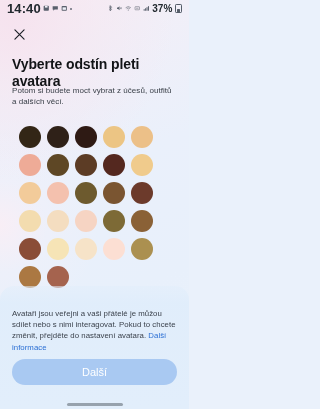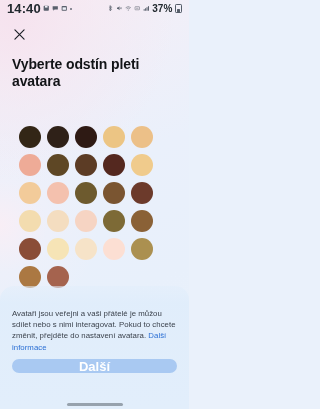--- a/index.html
+++ b/index.html
@@ -162,28 +162,28 @@
   .info-link {
     color: #2b6fd4;
     cursor: pointer;
   }
 
   .cta-btn {
     position: absolute;
     left: 12px;
     right: 12px;
     top: 359px;
-    height: 14px;
+    height: 26px;
     border-radius: 13px;
     background: #a9c9f2;
     display: flex;
     align-items: center;
     justify-content: center;
-    font-size: 13px;
-    font-weight: 700;
+    font-size: 11px;
+    font-weight: 400;
     color: #ffffff;
     cursor: pointer;
     border: none;
     font-family: "Liberation Sans", sans-serif;
   }
 
   .nav-pill {
     position: absolute;
     bottom: 3px;
     left: 50%;
@@ -262,20 +262,21 @@
 
   <div class="close-btn">
     <span>
       <svg width="11" height="11" viewBox="0 0 12 12">
         <path d="M1 1l10 10M11 1L1 11" stroke="#1b1f26" stroke-width="1.25" stroke-linecap="round"></path>
       </svg>
     </span>
   </div>
 
   <div class="page-title">Vyberte odstín pleti avatara</div>
+  <div class="page-sub">Potom si budete moct vybrat z účesů, outfitů a dalších věcí.</div>
 
   <div class="swatch-grid">
       <div class="swatch" style="background: rgb(51, 38, 22);"></div>
       <div class="swatch" style="background: rgb(47, 33, 24);"></div>
       <div class="swatch" style="background: rgb(46, 26, 20);"></div>
       <div class="swatch" style="background: rgb(236, 197, 132);"></div>
       <div class="swatch" style="background: rgb(236, 192, 136);"></div>
       <div class="swatch" style="background: rgb(238, 171, 151);"></div>
       <div class="swatch" style="background: rgb(94, 71, 37);"></div>
       <div class="swatch" style="background: rgb(92, 60, 37);"></div>

